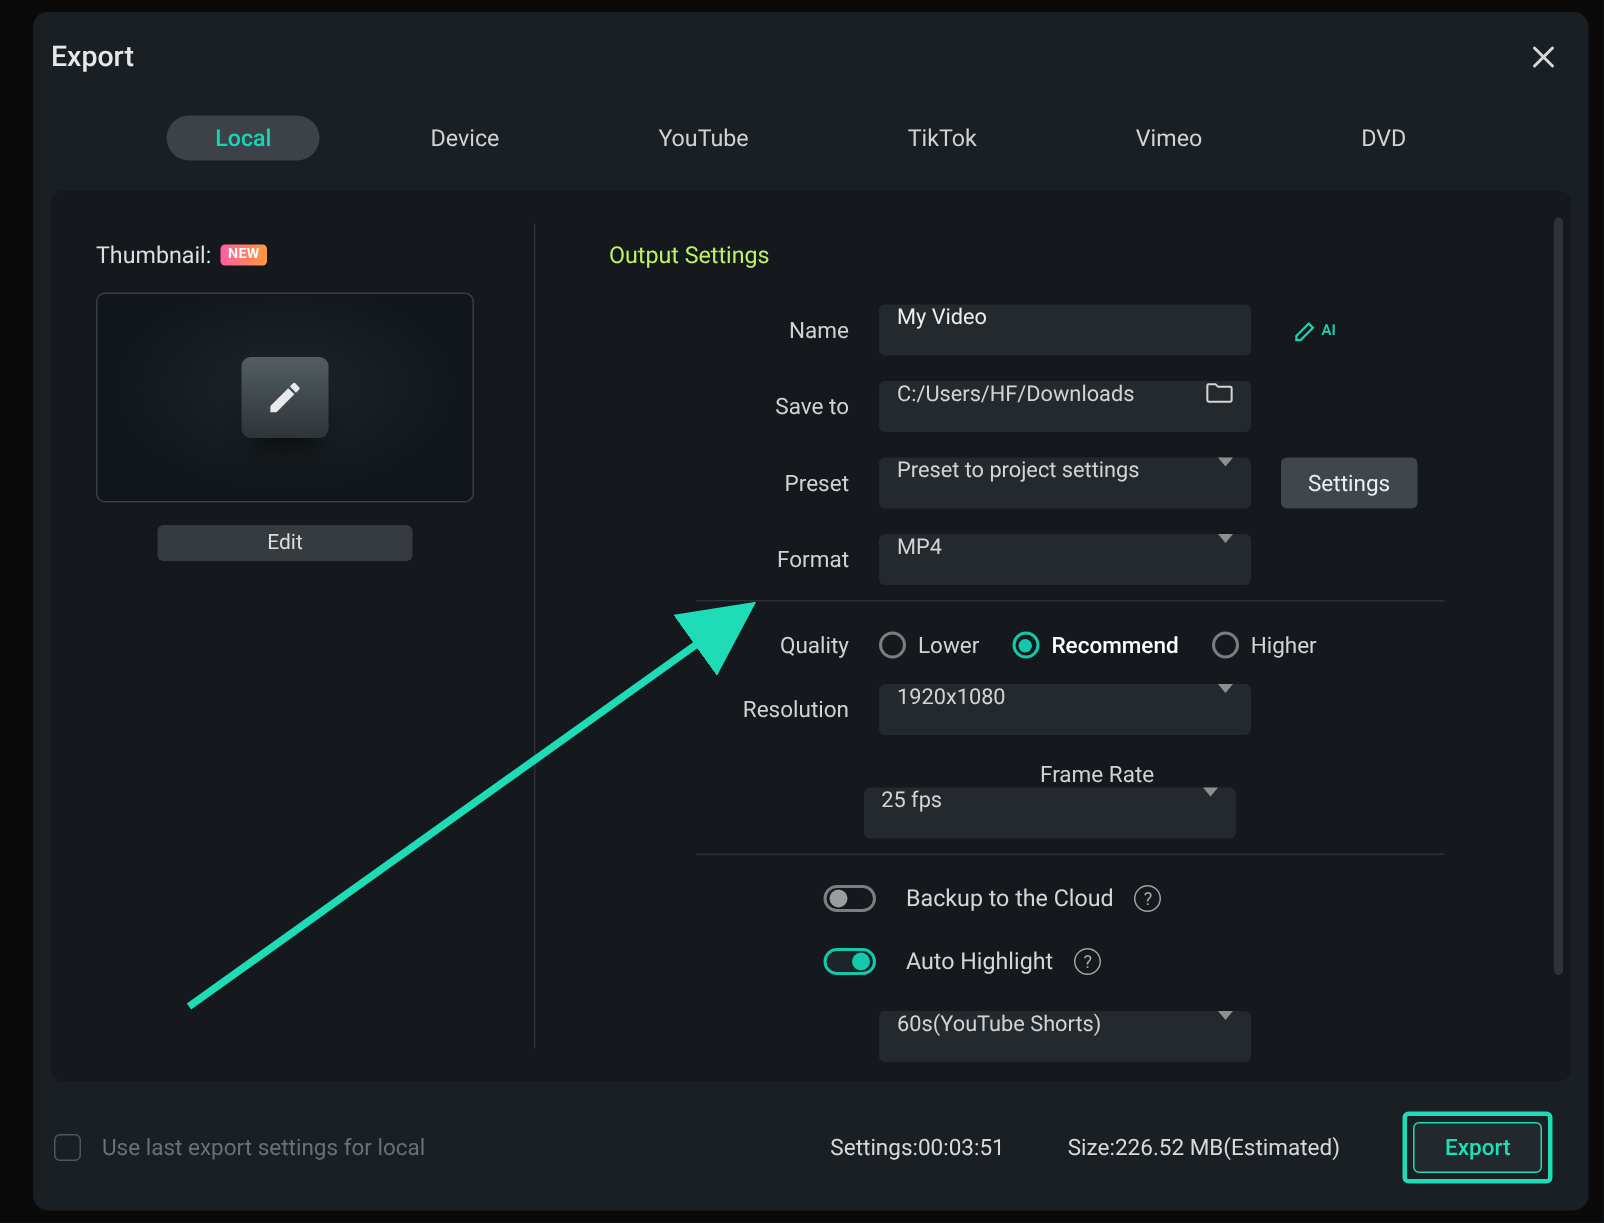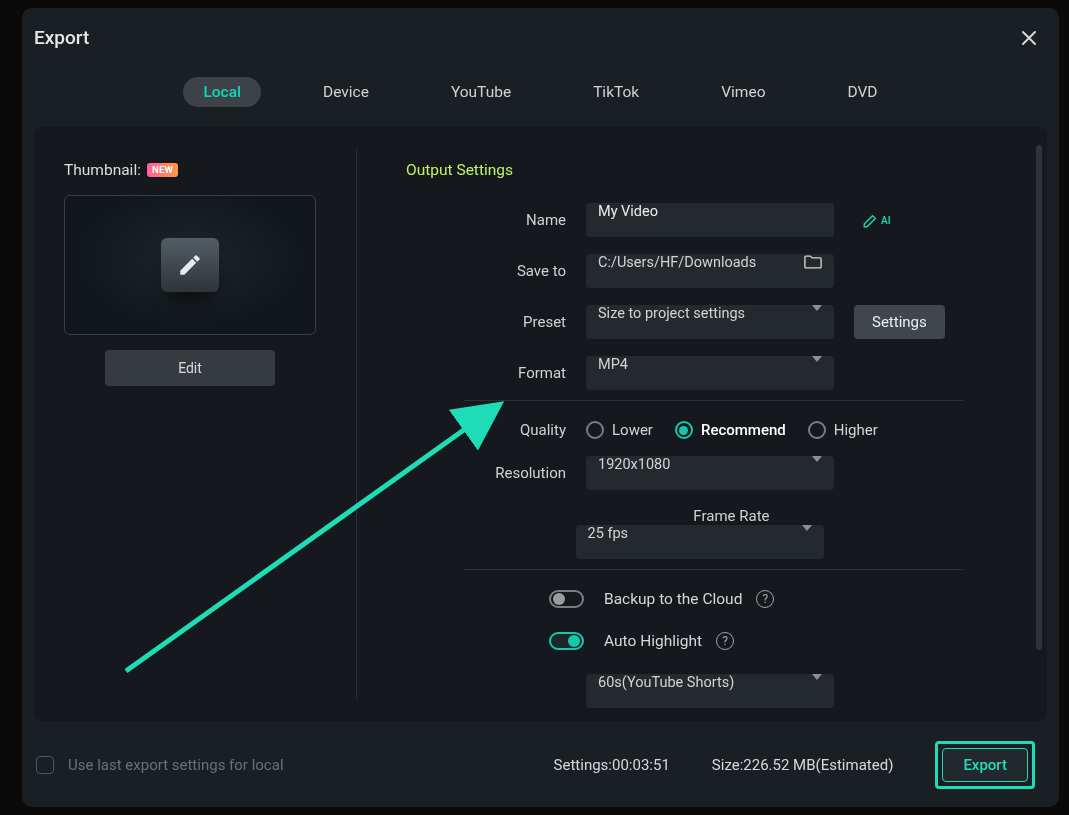--- a/index.html
+++ b/index.html
@@ -2,31 +2,31 @@
 <html><head>
 <meta charset="utf-8">
 <style>
 * { margin: 0; padding: 0; box-sizing: border-box; font-family: -apple-system, BlinkMacSystemFont, "Segoe UI", Roboto, sans-serif; }
 body { background: #0a0a0a; width: 1069px; height: 815px; position: relative; overflow: hidden; }
 .dialog { position: absolute; left: 22px; top: 8px; right: 10px; bottom: 8px; background: #1a1f24; border-radius: 10px; display: flex; flex-direction: column; }
 .header { display: flex; justify-content: space-between; align-items: center; padding: 18px 20px 2px 12px; }
 .title { color: #e6e7e8; font-size: 19px; font-weight: 500; }
 .close-btn { cursor: pointer; color: #cfd2d4; width: 20px; height: 20px; display: flex; align-items: center; justify-content: center; }
 .tabs-row { display: flex; justify-content: center; align-items: center; gap: 42px; padding: 26px 0 14px; }
-.tab { color: #d0d2d4; font-size: 15.5px; cursor: pointer; padding: 6px 20px; }
+.tab { color: #d0d2d4; font-size: 15.5px; cursor: pointer; padding: 6px 32px; }
 .tab.active { background: #3c4248; color: #0fd9b5; border-radius: 20px; font-weight: 500; }
 .main { flex: 1; margin: 6px 12px 10px 12px; background: #15191d; border-radius: 8px; display: flex; position: relative; overflow: hidden; }
 .left-panel { width: 322px; padding: 34px 30px 10px 30px; display: flex; flex-direction: column; align-items: flex-start; }
 .thumb-label-row { display: flex; align-items: center; gap: 6px; margin-bottom: 16px; }
 .thumb-label { color: #dcdedf; font-size: 15.5px; }
 .new-badge { background: linear-gradient(90deg,#ff5da2,#ff9a3c); color: #fff; font-size: 9.5px; font-weight: 700; padding: 1px 5px 1.5px; border-radius: 3px; letter-spacing: .3px; }
 .thumb-box { width: 252px; height: 140px; border: 1px solid #3a3f44; border-radius: 6px; background: radial-gradient(ellipse at 50% 45%, #1e2428 0%, #11161a 70%); display: flex; align-items: center; justify-content: center; flex-direction: column; }
 .thumb-icon { width: 58px; height: 54px; background: linear-gradient(#535d63,#2e3539); border-radius: 6px; display:flex; align-items:center; justify-content:center; box-shadow: 0 14px 18px -8px rgba(0,0,0,.6); }
 .thumb-icon svg { fill:#e8eaeb; }
-.edit-btn { width: 170px; height: 36px; margin-top: 15px; margin-left: 41px; background: #363b40; color: #dadcdd; border: none; border-radius: 4px; font-size: 14px; cursor: pointer; }
+.edit-btn { width: 170px; height: 24px; margin-top: 15px; margin-left: 41px; background: #363b40; color: #dadcdd; border: none; border-radius: 4px; font-size: 14px; cursor: pointer; }
 .vline { position: absolute; left: 322px; top: 22px; bottom: 22px; width: 1px; background: #2c3136; }
 .right-panel { flex: 1; padding: 34px 54px 10px 50px; position: relative; overflow: hidden; }
 .section-title { color: #bef264; font-size: 15.5px; margin-bottom: 24px; }
 .form-row { display: flex; align-items: center; margin-bottom: 17px; }
 .form-label { width: 180px; text-align: right; padding-right: 20px; color: #cfd1d2; font-size: 15px; }
 .text-input, .select-box { width: 248px; height: 34px; background: #24292e; border: none; border-radius: 4px; color: #d1d3d4; font-size: 14.5px; padding: 0 12px; display: flex; align-items: flex-start; justify-content: space-between; cursor: pointer; }
 .text-input input { background: transparent; border: none; outline: none; color: #ededed; font-size: 14.5px; width: 100%; }
 .chev { width:0;height:0;border-left:5px solid transparent;border-right:5px solid transparent;border-top:6px solid #8d9092; margin-left:8px;}
 .folder-icon { margin-left: auto; }
 .ai-icon { margin-left: 28px; display: flex; align-items: center; gap:1px; color:#1fd0b1; }
@@ -117,21 +117,21 @@
           <span>C:/Users/HF/Downloads</span>
           <svg class="folder-icon" width="18" height="15" viewBox="0 0 20 16" fill="none" stroke="#d3d5d6" stroke-width="1.5">
               <path d="M2 2h5l2 2h9a1 1 0 0 1 1 1v9a1 1 0 0 1-1 1H2a1 1 0 0 1-1-1V3a1 1 0 0 1 1-1z"></path>
             </svg>
         </div>
       </div>
 
       <div class="form-row">
         <div class="form-label">Preset</div>
         <div class="select-box">
-            <span>Size to project settings</span>
+            <span>Preset to project settings</span>
             <div class="chev"></div>
           </div>
         <button class="settings-btn">Settings</button>
       </div>
 
       <div class="form-row" style="margin-bottom:10px;">
         <div class="form-label">Format</div>
         <div class="select-box">
             <span>MP4</span>
             <div class="chev"></div>

